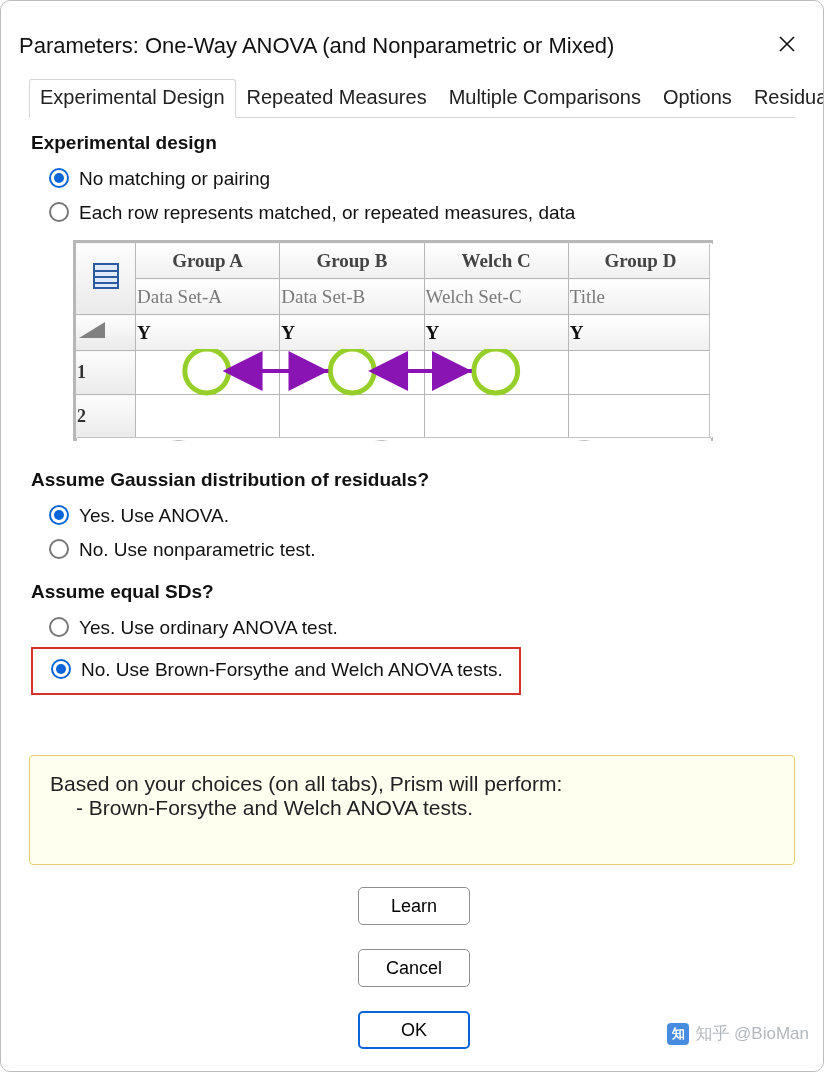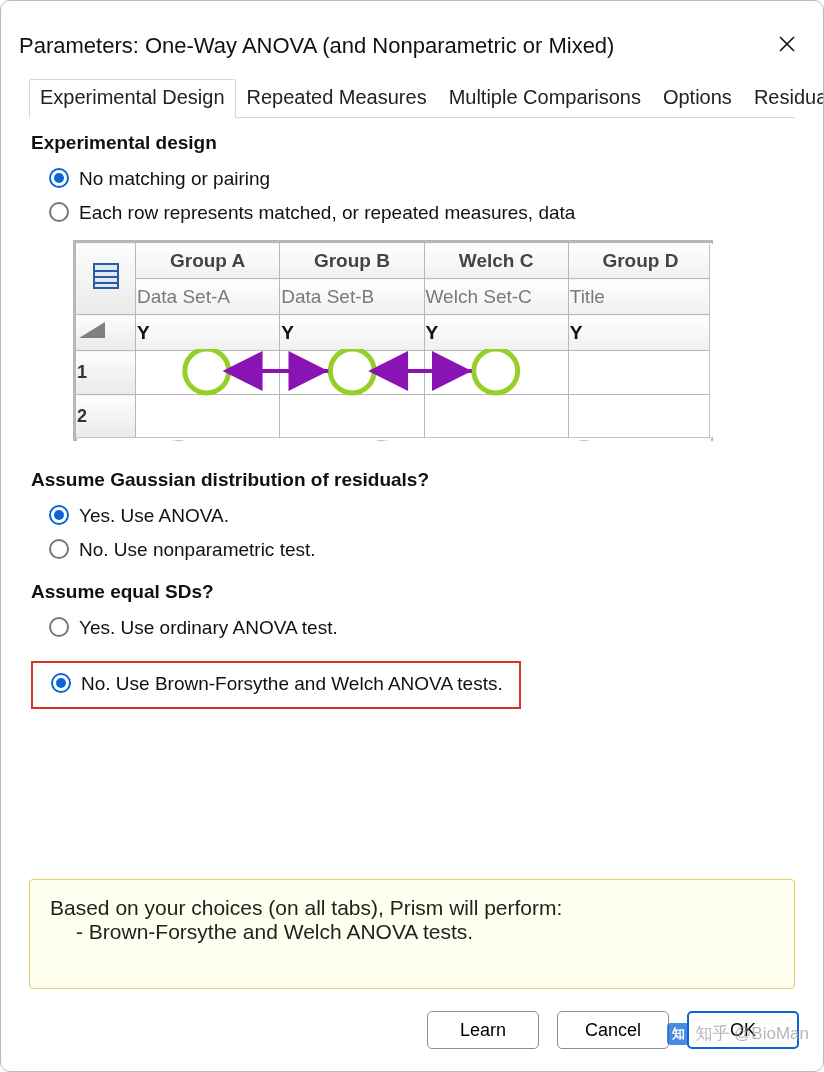--- a/index.html
+++ b/index.html
@@ -95,41 +95,42 @@
     content: "";
     width: 10px;
     height: 10px;
     background: #0a66d8;
     border-radius: 50%;
   }
   .highlight-box {
     border: 2px solid #d6342b;
     padding: 4px 2px 6px 18px;
     margin-left: 2px;
-    margin-top: 16px;
+    margin-top: 2px;
     width: 490px;
   }
   .highlight-box .radio-row { margin-left: 0; }
   .diagram {
     margin: 10px 0 14px 44px;
     width: 640px;
     border: 2px solid #b7b7b7;
     border-right: none;
     position: relative;
     background: #fff;
   }
   .diagram table {
     width: 100%;
     border-collapse: collapse;
     table-layout: fixed;
   }
   .diagram td, .diagram th {
     border: 1px solid #b7b7b7;
     height: 36px;
     font-size: 19px;
+    font-family: Liberation Serif, serif;
   }
   .diagram th {
     font-weight: 700;
     color: #444;
   }
   .diagram .hdr2 td {
     color: #7a7a7a;
     font-weight: 400;
   }
   .diagram .rownum {
@@ -206,24 +207,25 @@
     background: #fffff0;
     border-radius: 4px;
     padding: 16px 20px 44px 20px;
     font-size: 21px;
     color: #222;
     margin-bottom: 12px;
   }
   .summary-item { padding-left: 26px; }
   .footer {
     display: flex;
-    gap: 18px;
+    gap: 24px;
     justify-content: flex-end;
     padding: 10px 24px 22px 28px;
     align-items: center;
+    flex-direction: column;
   }
   .btn {
     min-width: 112px;
     height: 38px;
     border: 1px solid #8f8f8f;
     background: #fff;
     border-radius: 5px;
     font-size: 18px;
     cursor: pointer;
     display: inline-flex;

